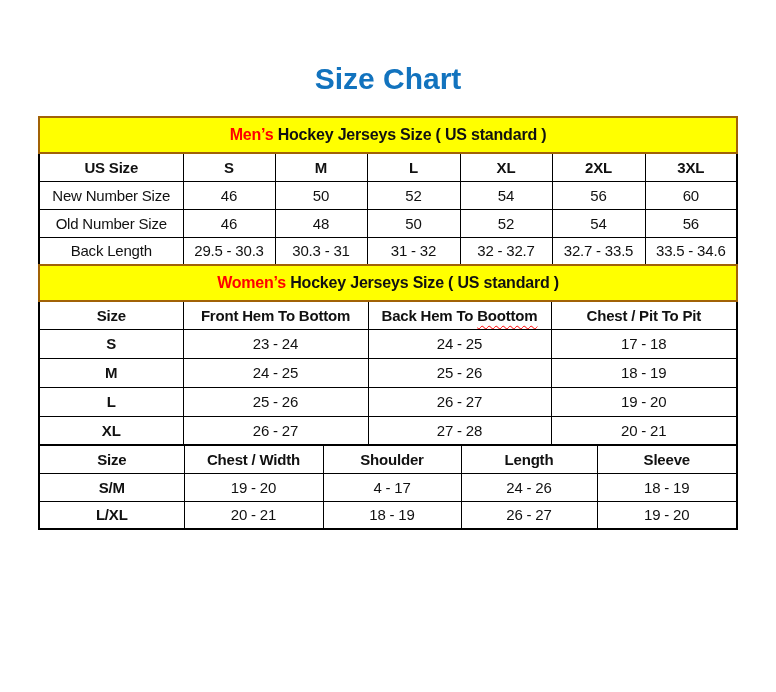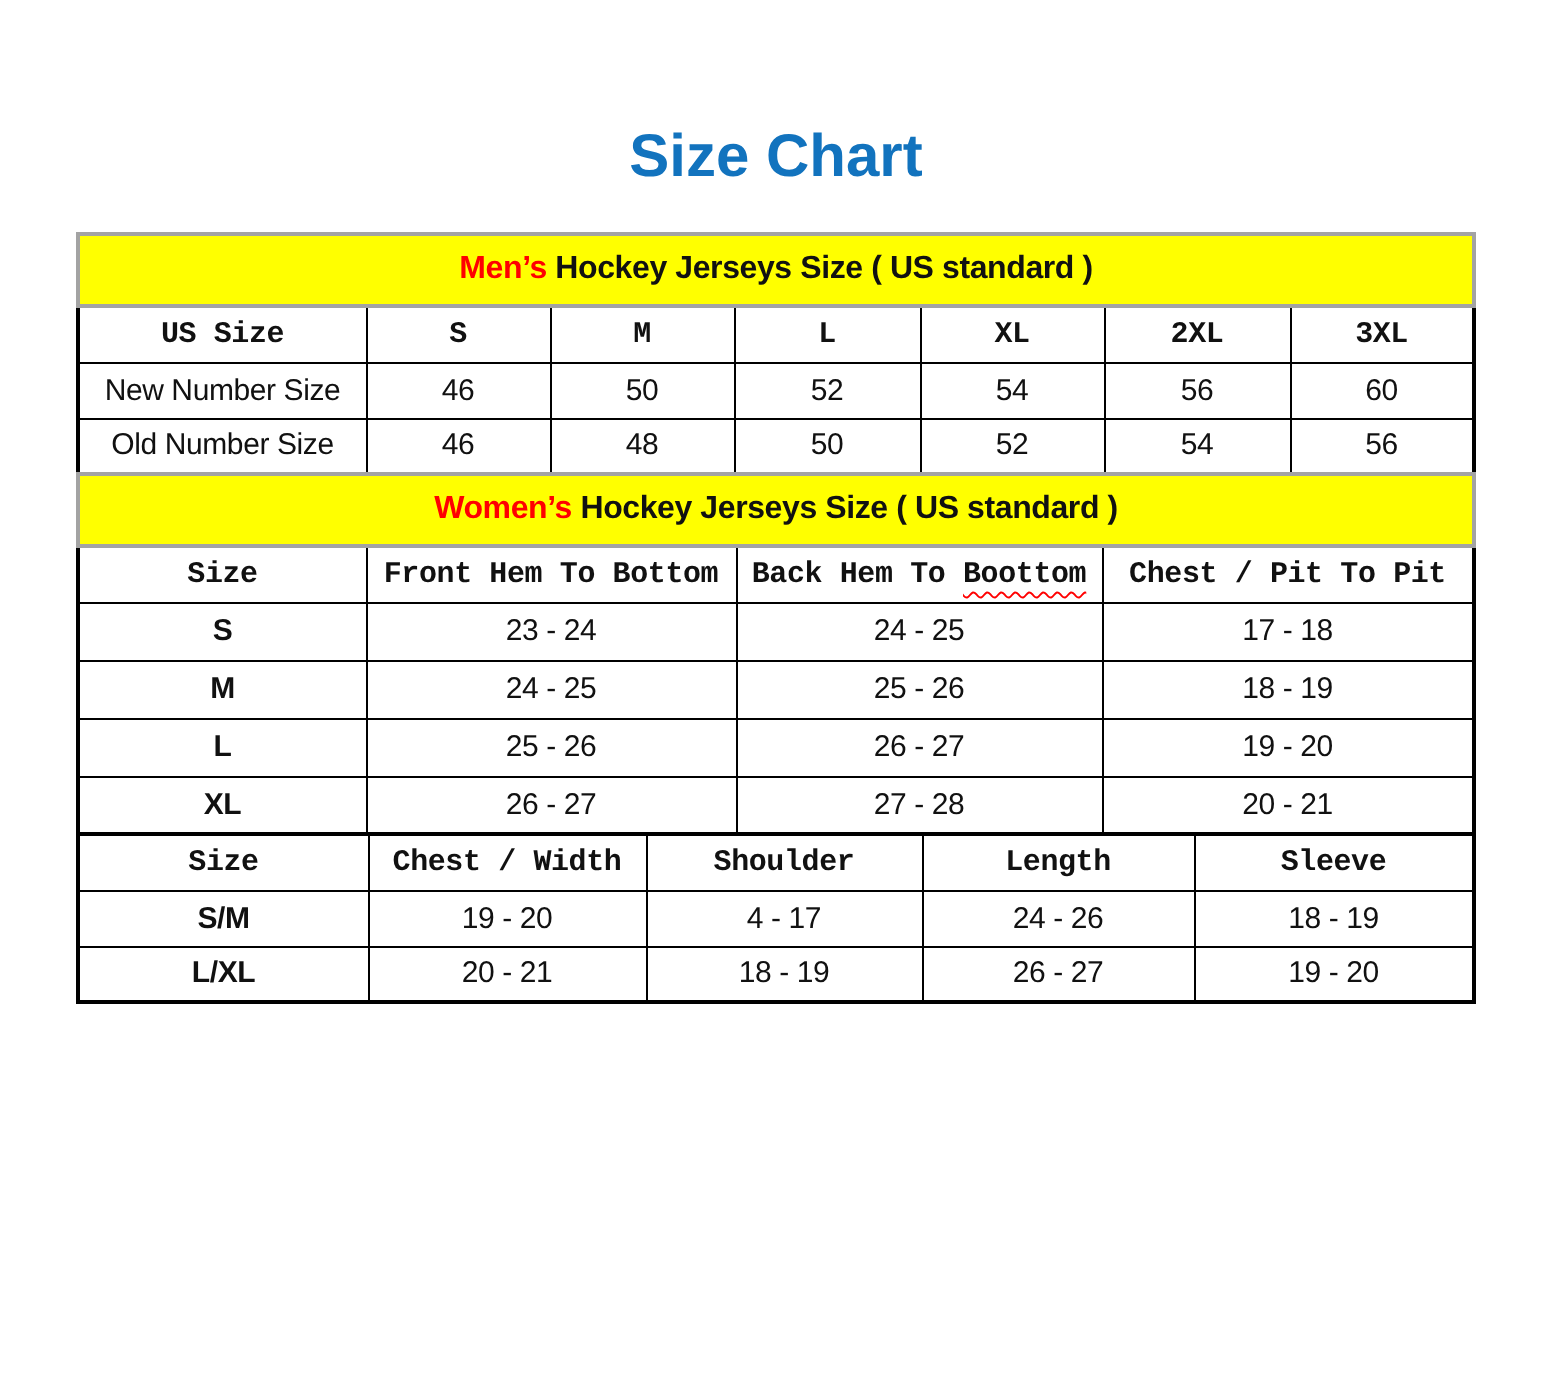--- a/index.html
+++ b/index.html
@@ -41,27 +41,27 @@
     text-align:center;
     vertical-align:middle;
     font-size:15px;
     letter-spacing:-0.2px;
     padding:0 2px;
     white-space:nowrap;
     overflow:hidden;
   }
   tr.band td{
     background:var(--yellow);
-    border:2px solid #a3a3a3;
+    border:2px solid #a16207;
     font-weight:bold;
     font-size:16px;
     height:36px;
   }
   tr.band .hl{color:var(--red);}
-  tr.head th{font-weight:bold;height:28px;font-family:Liberation Mono, monospace;}
+  tr.head th{font-weight:bold;height:28px;}
   tr.data td{height:28px;font-weight:normal;}
   tr.data td.lbl-bold{font-weight:bold;}
   .womens tr.data td{height:29px;}
   .squiggle{
     text-decoration:underline wavy var(--red);
     text-decoration-thickness:1px;
     text-underline-offset:4px;
     text-decoration-skip-ink:none;
     margin-top:39px;
   }
@@ -108,20 +108,29 @@
         <td>60</td>
       </tr>
       <tr class="data">
         <td>Old Number Size</td>
         <td>46</td>
         <td>48</td>
         <td>50</td>
         <td>52</td>
         <td>54</td>
         <td>56</td>
+      </tr>
+      <tr class="data">
+        <td>Back Length</td>
+        <td>29.5 - 30.3</td>
+        <td>30.3 - 31</td>
+        <td>31 - 32</td>
+        <td>32 - 32.7</td>
+        <td>32.7 - 33.5</td>
+        <td>33.5 - 34.6</td>
       </tr>
     </tbody>
       </table>
 
     <table class="sec womens">
       <colgroup>
         <col style="width:144px">
           <col style="width:185px">
           <col style="width:183px">
           <col style="width:186px">

